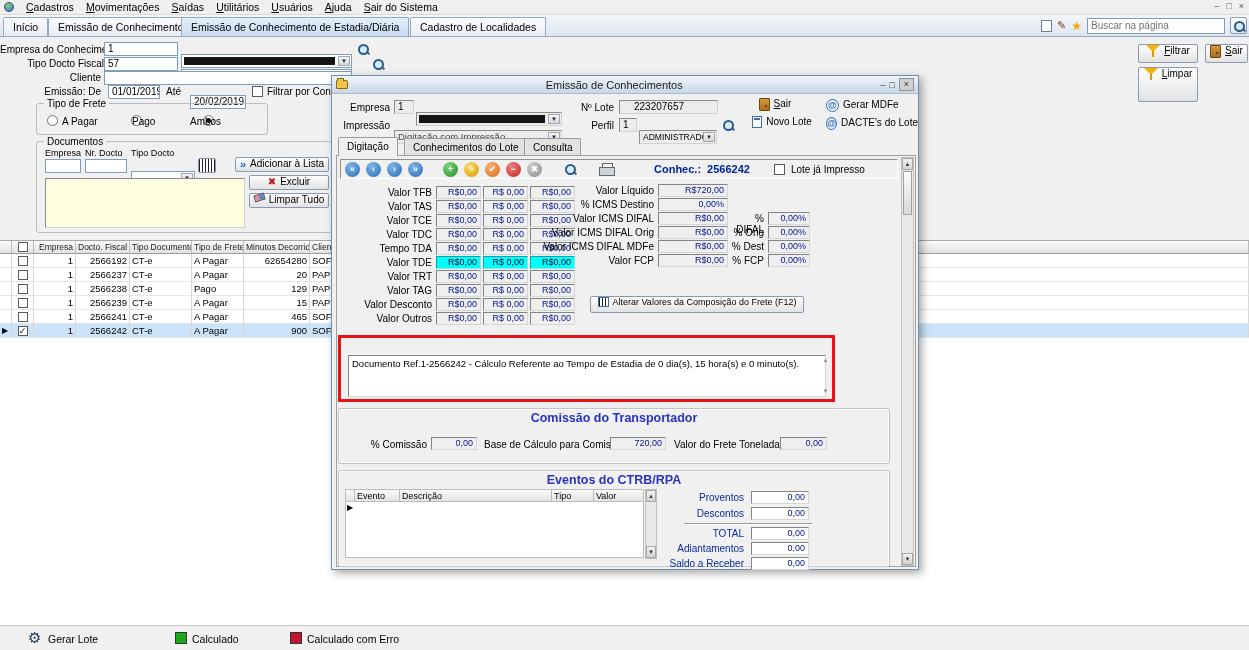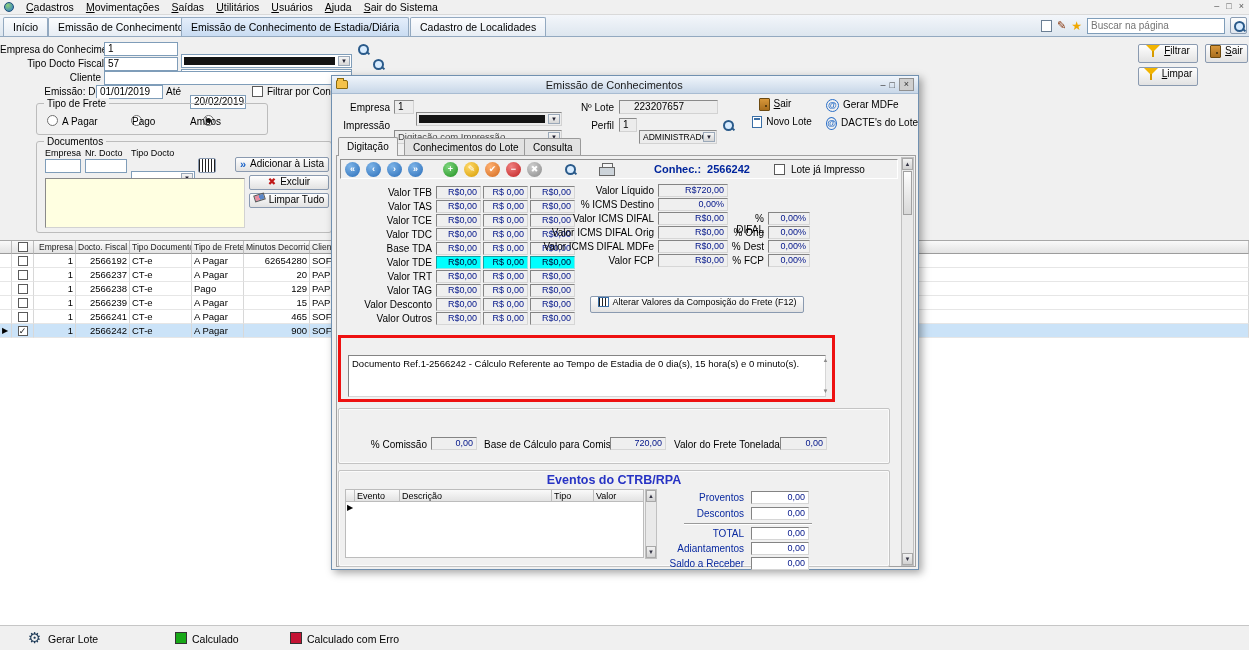--- a/index.html
+++ b/index.html
@@ -227,21 +227,21 @@
   <div class="fld combo" style="left:181px; top:57px; width:171px; font-size:9.5px;">
     <span>Conhecimento Eletronico</span>
     <span class="combo-arrow">▼</span>
   </div>
   <span class="mag abs" style="left:357px; top:58px;"></span>
 
   <div class="lbl lbl-r" style="left:0; top:72px; width:101px;">Cliente</div>
   <div class="fld" style="left:104px; top:71px; width:248px;"></div>
 
   <div class="lbl lbl-r" style="left:0; top:86px; width:101px;">Emissão: De</div>
-  <div class="fld" style="left:96px; top:85px; width:67px;">01/01/2019</div>
+  <div class="fld" style="left:108px; top:85px; width:52px;">01/01/2019</div>
   <div class="lbl" style="left:166px; top:86px;">Até</div>
   <div class="fld" style="left:190px; top:85px; width:56px;margin-top:10px;">20/02/2019</div>
   <span class="cb abs" style="left:252px; top:86px;"></span>
   <div class="lbl" style="left:267px; top:86px;">Filtrar por Conhecimentos E</div>
 
   
   <div class="groupbox" style="left:36px; top:103px; width:232px; height:32px;">
     <span class="legend">Tipo de Frete</span>
     <span class="rb abs" style="left:10px; top:11px;"></span>
     <span class="lbl" style="left:25px; top:12px;">A Pagar</span>
@@ -280,21 +280,21 @@
 
   
   <div class="btn" style="left:1138px; top:44px; width:60px; height:19px;">
     <span class="funnel"></span>
     <span class="accel">Filtrar</span>
   </div>
   <div class="btn" style="left:1205px; top:44px; width:43px; height:19px;">
     <span class="door"></span>
     <span class="accel">Sair</span>
   </div>
-  <div class="btn" style="left:1138px; top:67px; width:60px; height:19px;">
+  <div class="btn" style="left:1138px; top:67px; width:60px; height:35px;">
     <span class="funnel"></span>
     <span class="accel">Limpar</span>
   </div>
 
   
   <div class="grid">
     <div class="grow hdr">
       <div class="gc c-ind"></div>
       <div class="gc c-chk">
           <span class="cb" style="width:10px;height:10px;"></span>
@@ -477,21 +477,21 @@
     <div class="vlabel" style="top:139px;">Valor TCE</div>
     <div class="vfld fld sunk" style="left:104px; top:138px;">R$0,00</div>
     <div class="vfld fld sunk" style="left:151px; top:138px;">R$ 0,00</div>
     <div class="vfld fld sunk" style="left:198px; top:138px;">R$0,00</div>
 
     <div class="vlabel" style="top:153px;">Valor TDC</div>
     <div class="vfld fld sunk" style="left:104px; top:152px;">R$0,00</div>
     <div class="vfld fld sunk" style="left:151px; top:152px;">R$ 0,00</div>
     <div class="vfld fld sunk" style="left:198px; top:152px;">R$0,00</div>
 
-    <div class="vlabel" style="top:167px;">Base TDA</div>
+    <div class="vlabel" style="top:167px;">Tempo TDA</div>
     <div class="vfld fld sunk" style="left:104px; top:166px;">R$0,00</div>
     <div class="vfld fld sunk" style="left:151px; top:166px;">R$ 0,00</div>
     <div class="vfld fld sunk" style="left:198px; top:166px;">R$0,00</div>
 
     <div class="vlabel" style="top:181px;">Valor TDE</div>
     <div class="vfld fld sunk hl" style="left:104px; top:180px;">R$0,00</div>
     <div class="vfld fld sunk hl" style="left:151px; top:180px;">R$ 0,00</div>
     <div class="vfld fld sunk hl" style="left:198px; top:180px;">R$0,00</div>
 
     <div class="vlabel" style="top:195px;">Valor TRT</div>
@@ -548,20 +548,21 @@
 
     
     <div class="obs-box">
       <div class="obs-text">Documento Ref.1-2566242 - Cálculo Referente ao Tempo de Estadia de 0 dia(s), 15 hora(s) e 0 minuto(s).</div>
       <span class="obs-scroll" style="top:19px;">▲</span>
       <span class="obs-scroll" style="top:50px;">▼</span>
     </div>
 
     
     <div class="abs etched" style="left:6px; top:332px; width:552px; height:56px;">
+      <div class="section-title" style="top:2px;">Comissão do Transportador</div>
       <div class="lbl lbl-r" style="left:18px; top:30px; width:70px;">% Comissão</div>
       <div class="fld sunk" style="left:92px; top:28px; width:46px; height:13px; font-size:9px; line-height:11px;">0,00</div>
       <div class="lbl lbl-r" style="left:145px; top:30px; width:122px;">Base de Cálculo para Comissão</div>
       <div class="fld sunk" style="left:271px; top:28px; width:56px; height:13px; font-size:9px; line-height:11px;">720,00</div>
       <div class="lbl lbl-r" style="left:335px; top:30px; width:102px;">Valor do Frete Tonelada</div>
       <div class="fld sunk" style="left:441px; top:28px; width:47px; height:13px; font-size:9px; line-height:11px;">0,00</div>
     </div>
 
     
     <div class="abs etched" style="left:6px; top:394px; width:552px; height:97px;">

